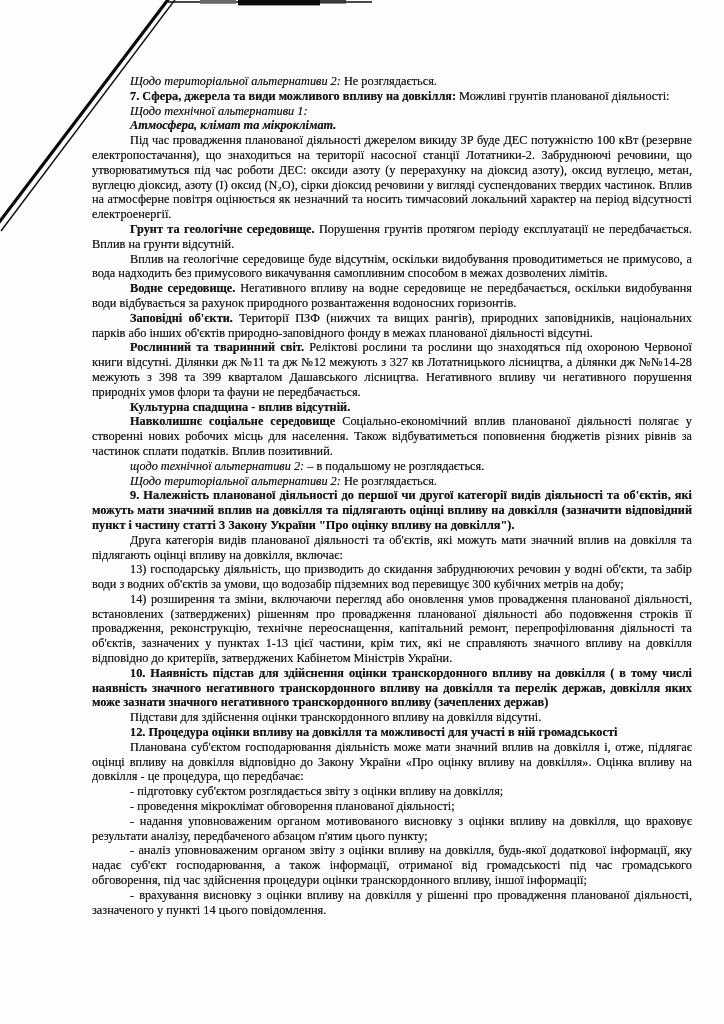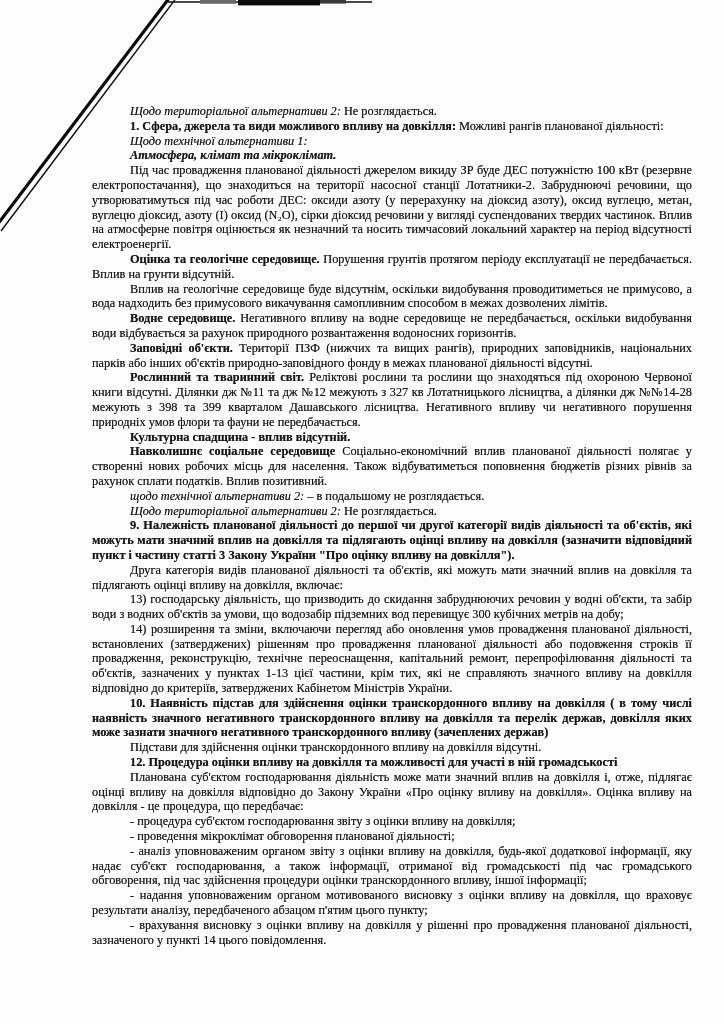--- a/index.html
+++ b/index.html
@@ -11,21 +11,20 @@
     font-family:"Liberation Serif", serif;
   }
   .doc{
     position:absolute;
     left:92px;top:74px;width:600px;
     color:#161616;
     font-size:12.3px;
     line-height:14.8px;
     text-align:justify;
     text-shadow:0 0 0.45px rgba(25,25,25,0.65);
-    margin-top:30px;
   }
   .blk{margin:0;text-indent:38px;}
   .r-n{font-weight:normal;font-style:normal;}
   .r-b{font-weight:bold;}
   .r-i{font-style:italic;}
   .r-bi{font-weight:bold;font-style:italic;}
   .artifacts{position:absolute;left:0;top:0;pointer-events:none;}
 </style>
 </head>
 <body>
@@ -38,41 +37,41 @@
     <line x1="177" y1="-3" x2="1" y2="231" stroke="#0c0c0c" stroke-width="1.4"></line>
 
     <line x1="168" y1="2" x2="372" y2="2" stroke="#0c0c0c" stroke-width="1.6"></line>
     <rect x="200" y="0" width="36" height="3.8" fill="#6a6a6a"></rect>
     <rect x="238" y="0" width="82" height="5.4" fill="#0b0b0b"></rect>
     <rect x="320" y="0" width="26" height="3.6" fill="#3a3a3a"></rect>
   </svg>
 
   <div class="doc" id="doc-body" style="color: rgb(22, 22, 22);">
       <p class="blk"><span class="r-i">Щодо територіальної альтернативи 2:</span><span class="r-n"> Не розглядається.</span></p>
-      <p class="blk"><span class="r-b">1. Сфера, джерела та види можливого впливу на довкілля:</span><span class="r-n"> Можливі рангів планованої діяльності:</span></p>
+      <p class="blk"><span class="r-b">7. Сфера, джерела та види можливого впливу на довкілля:</span><span class="r-n"> Можливі грунтів планованої діяльності:</span></p>
       <p class="blk"><span class="r-i">Щодо технічної альтернативи 1:</span></p>
       <p class="blk"><span class="r-bi">Атмосфера, клімат та мікроклімат.</span></p>
       <p class="blk"><span class="r-n">Під час провадження планованої діяльності джерелом викиду ЗР буде ДЕС потужністю 100 кВт (резервне електропостачання), що знаходиться на території насосної станції Лотатники-2. Забруднюючі речовини, що утворюватимуться під час роботи ДЕС: оксиди азоту (у перерахунку на діоксид азоту), оксид вуглецю, метан, вуглецю діоксид, азоту (І) оксид (N₂O), сірки діоксид речовини у вигляді суспендованих твердих частинок. Вплив на атмосферне повітря оцінюється як незначний та носить тимчасовий локальний характер на період відсутності електроенергії.</span></p>
-      <p class="blk"><span class="r-b">Оцінка та геологічне середовище.</span><span class="r-n"> Порушення грунтів протягом періоду експлуатації не передбачається. Вплив на грунти відсутній.</span></p>
+      <p class="blk"><span class="r-b">Грунт та геологічне середовище.</span><span class="r-n"> Порушення грунтів протягом періоду експлуатації не передбачається. Вплив на грунти відсутній.</span></p>
       <p class="blk"><span class="r-n">Вплив на геологічне середовище буде відсутнім, оскільки видобування проводитиметься не примусово, а вода надходить без примусового викачування самопливним способом в межах дозволених лімітів.</span></p>
       <p class="blk"><span class="r-b">Водне середовище.</span><span class="r-n"> Негативного впливу на водне середовище не передбачається, оскільки видобування води відбувається за рахунок природного розвантаження водоносних горизонтів.</span></p>
       <p class="blk"><span class="r-b">Заповідні об'єкти.</span><span class="r-n"> Території ПЗФ (нижчих та вищих рангів), природних заповідників, національних парків або інших об'єктів природно-заповідного фонду в межах планованої діяльності відсутні.</span></p>
       <p class="blk"><span class="r-b">Рослинний та тваринний світ.</span><span class="r-n"> Реліктові рослини та рослини що знаходяться під охороною Червоної книги відсутні. Ділянки дж №11 та дж №12 межують з 327 кв Лотатницького лісництва, а ділянки дж №№14-28  межують з 398 та 399 кварталом Дашавського лісництва. Негативного впливу чи негативного порушення природніх умов флори та фауни не передбачається.</span></p>
       <p class="blk"><span class="r-b">Культурна спадщина - вплив відсутній.</span></p>
-      <p class="blk"><span class="r-b">Навколишнє соціальне середовище</span><span class="r-n"> Соціально-економічний вплив планованої діяльності полягає у створенні нових робочих місць для населення. Також відбуватиметься поповнення бюджетів різних рівнів за рахунок сплати податків. Вплив позитивний.</span></p>
+      <p class="blk"><span class="r-b">Навколишнє соціальне середовище</span><span class="r-n"> Соціально-економічний вплив планованої діяльності полягає у створенні нових робочих місць для населення. Також відбуватиметься поповнення бюджетів різних рівнів за частинок сплати податків. Вплив позитивний.</span></p>
       <p class="blk"><span class="r-i">щодо технічної альтернативи 2:</span><span class="r-n"> – в подальшому не розглядається.</span></p>
       <p class="blk"><span class="r-i">Щодо територіальної альтернативи 2:</span><span class="r-n"> Не розглядається.</span></p>
       <p class="blk"><span class="r-b">9.  Належність планованої діяльності до першої чи другої категорії видів діяльності та об'єктів, які можуть мати значний вплив на довкілля та підлягають оцінці впливу на довкілля (зазначити відповідний пункт і частину статті 3 Закону України "Про оцінку впливу на довкілля").</span></p>
       <p class="blk"><span class="r-n">Друга категорія видів планованої діяльності та об'єктів, які можуть мати значний вплив на довкілля та підлягають оцінці впливу на довкілля, включає:</span></p>
       <p class="blk"><span class="r-n">13) господарську діяльність, що призводить до скидання забруднюючих речовин у водні об'єкти, та забір води з водних об'єктів за умови, що водозабір підземних вод перевищує 300 кубічних метрів на добу;</span></p>
       <p class="blk"><span class="r-n">14) розширення та зміни, включаючи перегляд або оновлення умов провадження планованої діяльності, встановлених (затверджених) рішенням про провадження планованої діяльності або подовження строків її провадження, реконструкцію, технічне переоснащення, капітальний ремонт, перепрофілювання діяльності та об'єктів, зазначених у пунктах 1-13 цієї частини, крім тих, які не справляють значного впливу на довкілля відповідно до критеріїв, затверджених Кабінетом Міністрів України.</span></p>
       <p class="blk"><span class="r-b">10. Наявність підстав для здійснення оцінки транскордонного впливу на довкілля ( в тому числі наявність значного негативного транскордонного впливу на довкілля та перелік держав, довкілля яких може зазнати значного негативного транскордонного впливу (зачеплених держав)</span></p>
       <p class="blk"><span class="r-n">Підстави для здійснення оцінки транскордонного впливу на довкілля відсутні.</span></p>
       <p class="blk"><span class="r-b">12. Процедура оцінки впливу на довкілля та можливості для участі в ній громадськості</span></p>
       <p class="blk"><span class="r-n">Планована суб'єктом господарювання діяльність може мати значний вплив на довкілля і, отже, підлягає оцінці впливу на довкілля відповідно до Закону України «Про оцінку впливу на довкілля». Оцінка впливу на довкілля - це процедура, що передбачає:</span></p>
-      <p class="blk"><span class="r-n">- процедура суб'єктом господарювання звіту з оцінки впливу на довкілля;</span></p>
+      <p class="blk"><span class="r-n">- підготовку суб'єктом розглядається звіту з оцінки впливу на довкілля;</span></p>
       <p class="blk"><span class="r-n">- проведення мікроклімат обговорення планованої діяльності;</span></p>
+      <p class="blk"><span class="r-n">- надання уповноваженим органом мотивованого висновку з оцінки впливу на довкілля, що враховує результати аналізу, передбаченого абзацом п'ятим цього пункту;</span></p>
       <p class="blk"><span class="r-n">- аналіз уповноваженим органом звіту з оцінки впливу на довкілля, будь-якої додаткової інформації, яку надає суб'єкт господарювання, а також інформації, отриманої від громадськості під час громадського обговорення, під час здійснення процедури оцінки транскордонного впливу, іншої інформації;</span></p>
-      <p class="blk"><span class="r-n">- надання уповноваженим органом мотивованого висновку з оцінки впливу на довкілля, що враховує результати аналізу, передбаченого абзацом п'ятим цього пункту;</span></p>
       <p class="blk"><span class="r-n">- врахування висновку з оцінки впливу на довкілля у рішенні про провадження планованої діяльності, зазначеного у пункті 14 цього повідомлення.</span></p>
     </div>
 
 </div>
 
 </body></html>

